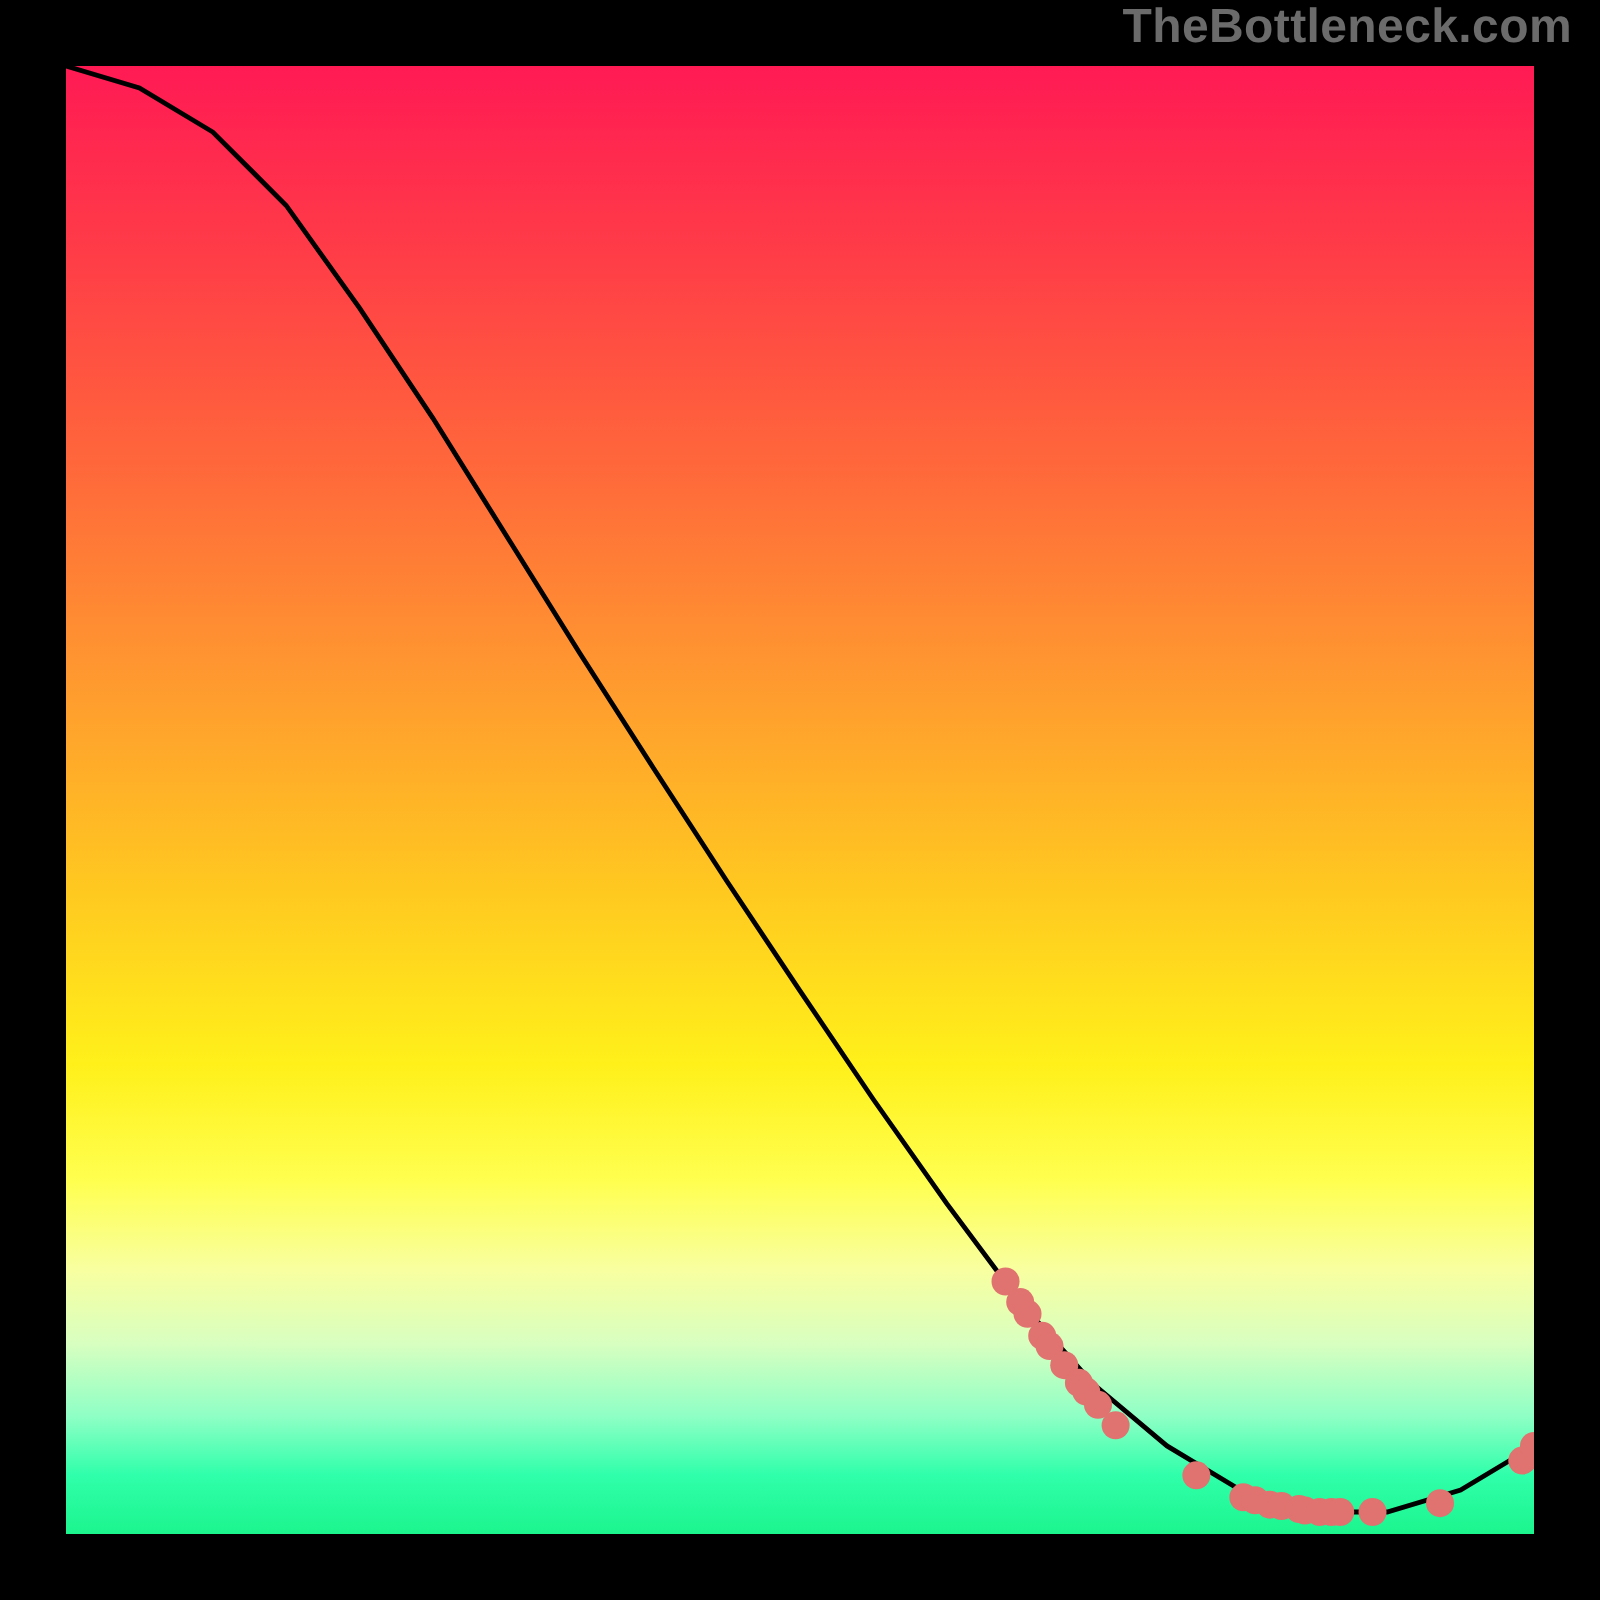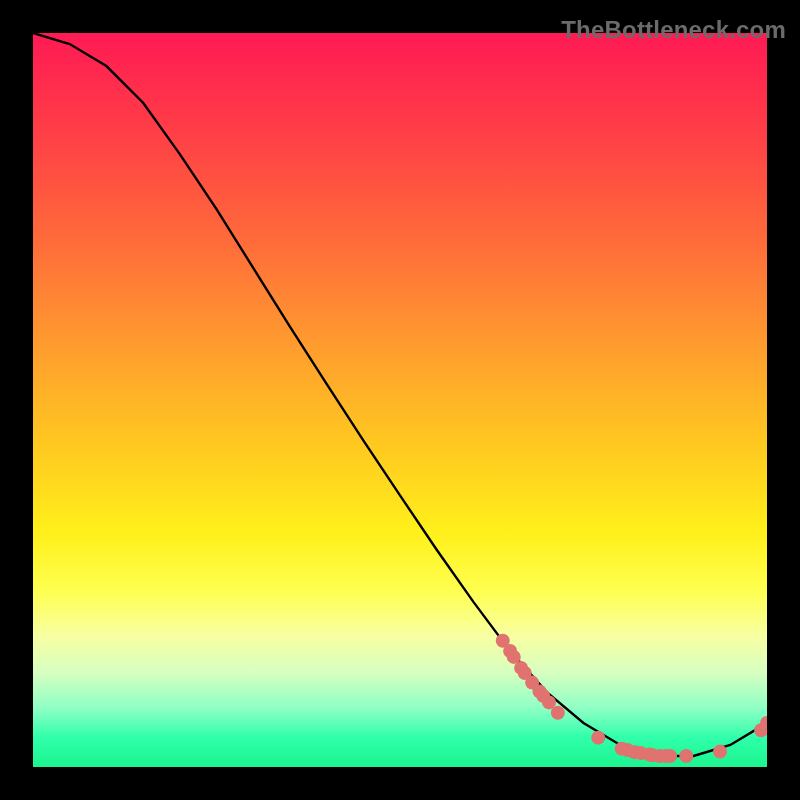--- a/index.html
+++ b/index.html
@@ -11,21 +11,21 @@
     font-family: Arial, Helvetica, sans-serif;
     overflow: hidden;
   }
   .frame {
     position: relative;
     width: 800px;
     height: 800px;
   }
   .watermark {
     position: absolute;
-    top: 16px;
+    top: 0;
     right: 14px;
     font-size: 24px;
     font-weight: 600;
     color: #6b6b6b;
     letter-spacing: 0.2px;
     z-index: 4;
     margin-left: 26px;
   }
   .plot-area {
     position: absolute;

